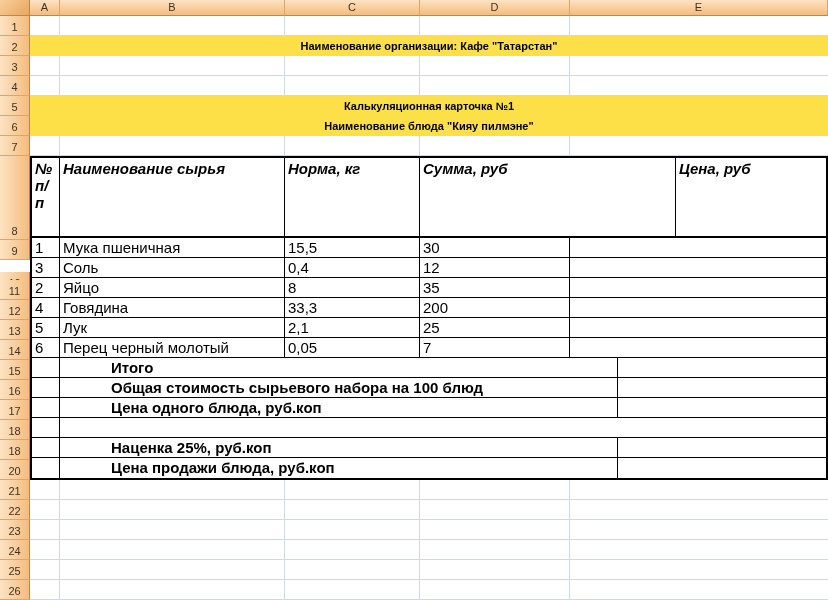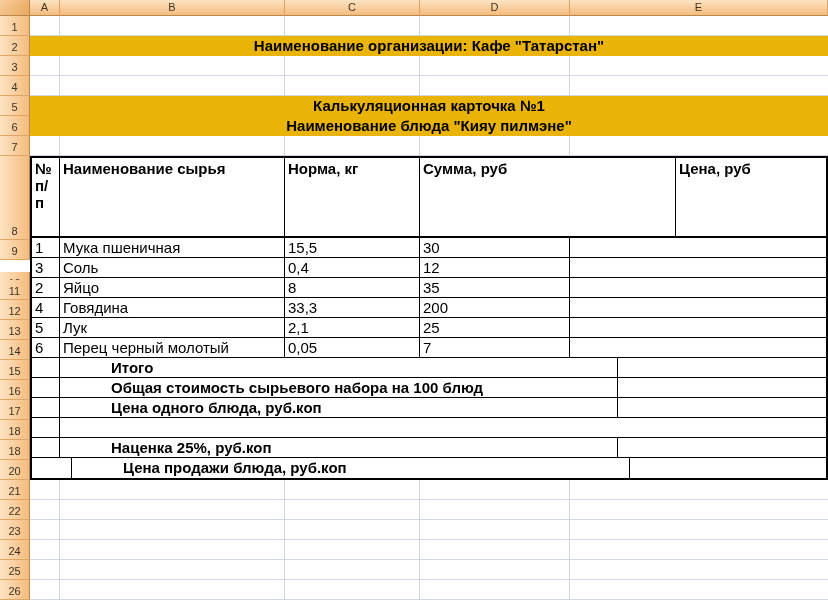--- a/index.html
+++ b/index.html
@@ -29,28 +29,28 @@
         linear-gradient(#D0D7E5,#D0D7E5),
         linear-gradient(to bottom,transparent 19px,#D0D7E5 19px);
       background-size:1px 100%,1px 100%,1px 100%,1px 100%,100% 20px;
       background-position:29px 0,254px 0,389px 0,539px 0,0 0;
       background-repeat:no-repeat,no-repeat,no-repeat,no-repeat,repeat-y;}
   #gridTop{top:16px;height:140px;}
   #gridBottom{top:240px;height:360px;}
 
   
   .title{position:absolute;left:30px;width:798px;height:20px;line-height:20px;
-         text-align:center;font-weight:bold;font-size:15px;background:#eab308;}
+         text-align:center;font-weight:bold;font-size:11px;background:#fde047;}
 
   
   .ctable{position:absolute;left:30px;top:156px;width:798px;height:324px;box-sizing:border-box;
           border:2px solid #000;background:#fff;}
   .trow{display:flex;height:20px;box-sizing:border-box;border-bottom:1px solid #000;}
-  .trow:last-child{border-bottom:none;padding-left:12px;}
-  .thead{height:80px;border-bottom:2px solid #000;}
+  .trow:last-child{border-bottom:none;}
+  .thead{height:80px;border-bottom:2px solid #000;font-style:italic;}
   .cell{box-sizing:border-box;border-right:1px solid #000;padding:0 3px;
         font-size:15px;line-height:19px;overflow:hidden;white-space:nowrap;}
   .cell:last-child{border-right:none;}
   .ca{width:28px;flex:none;}
   .cb{width:225px;flex:none;}
   .cc{width:135px;flex:none;}
   .cd{width:150px;flex:none;}
   .ce{flex:1;}
   .cbd{width:510px;flex:none;}
   .thead .cell{font-weight:bold;white-space:normal;line-height:17px;padding-top:2px;

